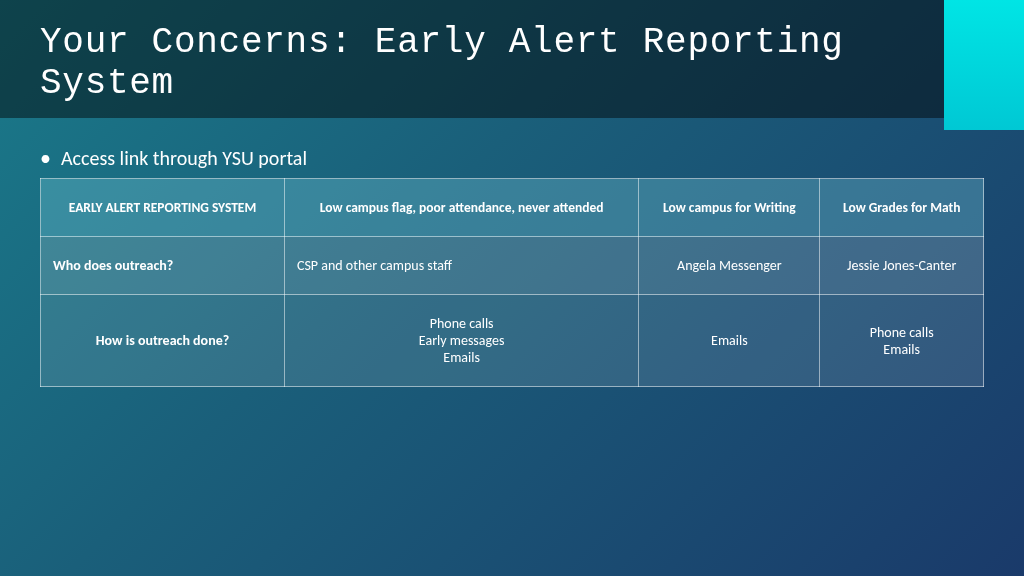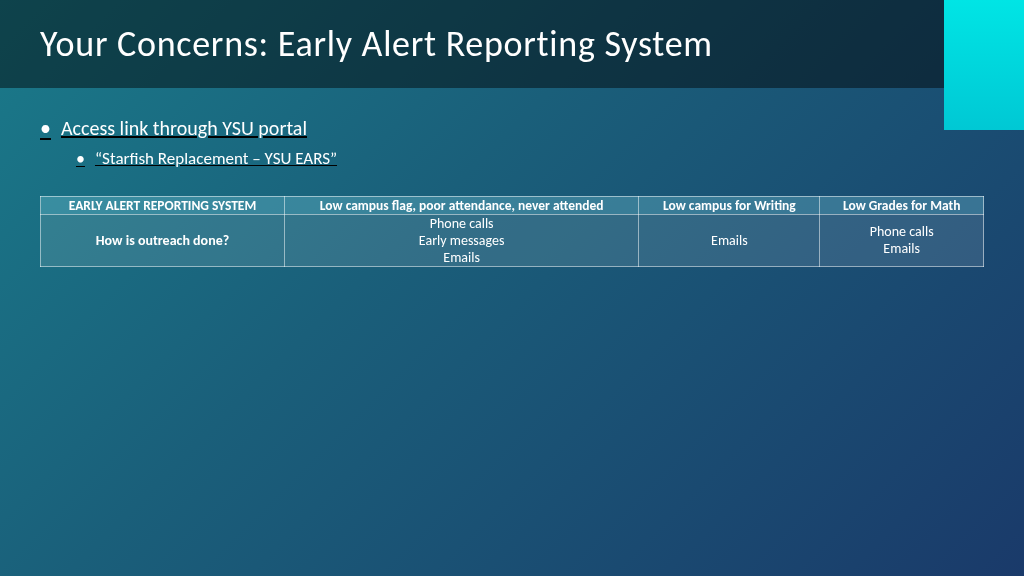--- a/index.html
+++ b/index.html
@@ -21,39 +21,38 @@
       width: 80px;
       height: 130px;
       background: linear-gradient(180deg, #00e5e5 0%, #00c8d4 100%);
       z-index: 1;
     }
 
     
     .title-bar {
       position: relative;
       background: rgba(0,0,0,0.45);
-      padding: 22px 40px 22px 40px;
+      padding: 22px 40px 14px 40px;
+      font-family: Liberation Mono, monospace;
     }
 
     .title-bar h1 {
       color: #ffffff;
       font-size: 36px;
       font-weight: 400;
       letter-spacing: 0.02em;
     }
 
     
     .content {
       padding: 28px 40px 20px 40px;
     }
 
     
     .bullets {
-      margin-bottom: 24px;
-      text-decoration: underline;
     }
 
     .bullet-main {
       list-style: none;
       color: #ffffff;
       font-size: 20px;
       margin-bottom: 6px;
       display: flex;
       align-items: flex-start;
       gap: 10px;
@@ -83,21 +82,21 @@
 
     
     .alert-table {
       width: 100%;
       border-collapse: collapse;
       background: rgba(255,255,255,0.08);
     }
 
     .alert-table td {
       border: 1px solid rgba(255,255,255,0.5);
-      padding: 0 12px;
+      padding: 20px 12px;
       color: #ffffff;
       font-size: 14px;
       vertical-align: middle;
       text-align: center;
     }
 
     
     .alert-table .header-row td {
       background: rgba(100, 200, 220, 0.25);
       font-weight: 700;
@@ -138,35 +137,38 @@
 
 <div class="title-bar">
   <h1>Your Concerns: Early Alert Reporting System</h1>
 </div>
 
 <div class="content">
   <div class="bullets">
     <div class="bullet-main">
       <span>Access link through YSU portal</span>
     </div>
-    <div class="bullet-sub">
-      <span>“Starfish Replacement – YSU EARS”</span>
-    </div>
   </div>
 
   <table class="alert-table">
     <thead>
       <tr class="header-row">
         <td>EARLY ALERT REPORTING SYSTEM</td>
         <td>Low campus flag, poor attendance, never attended</td>
         <td>Low campus for Writing</td>
         <td>Low Grades for Math</td>
       </tr>
     </thead>
     <tbody>
+      <tr class="odd-row">
+        <td class="label-cell">Who does outreach?</td>
+        <td class="data-cell">CSP and other campus staff</td>
+        <td class="center-cell">Angela Messenger</td>
+        <td class="center-cell">Jessie Jones-Canter</td>
+      </tr>
       <tr class="even-row">
         <td class="label-cell">How is outreach done?</td>
         <td class="data-cell">
           <span>Phone calls</span><br>
           <span>Early messages</span><br>
           <span>Emails</span>
         </td>
         <td class="center-cell">Emails</td>
         <td class="center-cell">
           <span>Phone calls</span><br>

